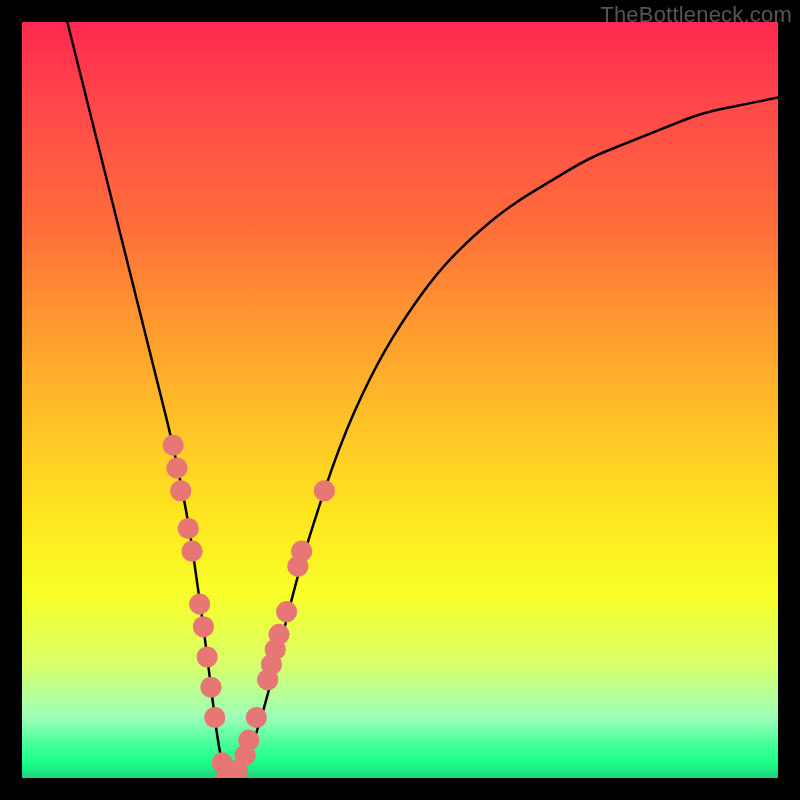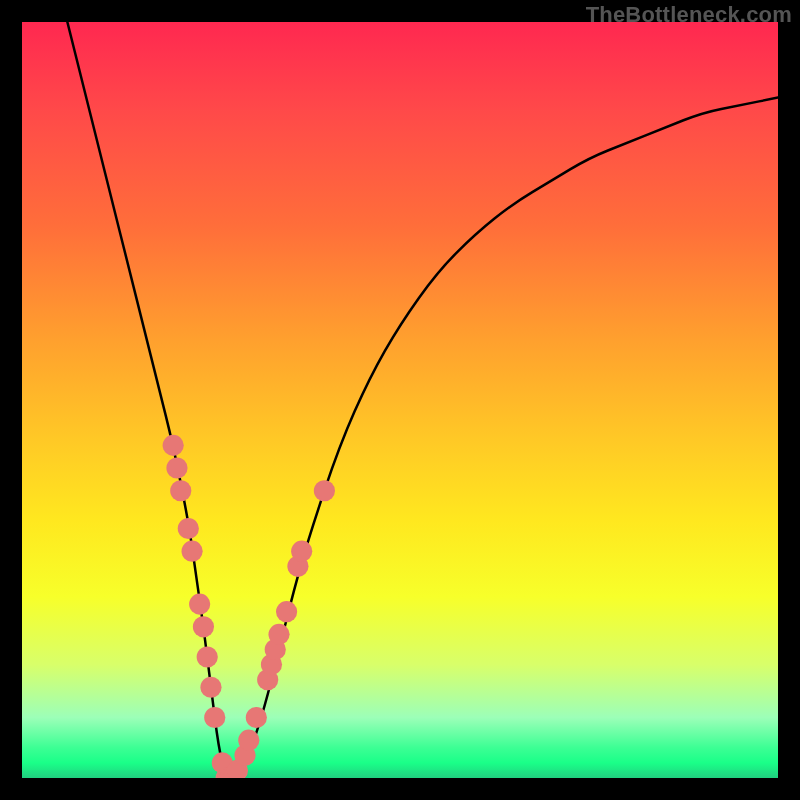--- a/index.html
+++ b/index.html
@@ -38,21 +38,21 @@
       #1aff88 98%,
       #20d080 100%
     );
     overflow: hidden;
   }
   .watermark {
     position: absolute;
     top: 2px;
     right: 8px;
     font-size: 22px;
-    font-weight: 700;
+    font-weight: 400;
     color: #555555;
     letter-spacing: 0.2px;
     user-select: none;
   }
   svg.curve {
     position: absolute;
     left: 0;
     top: 0;
     width: 756px;
     height: 756px;

